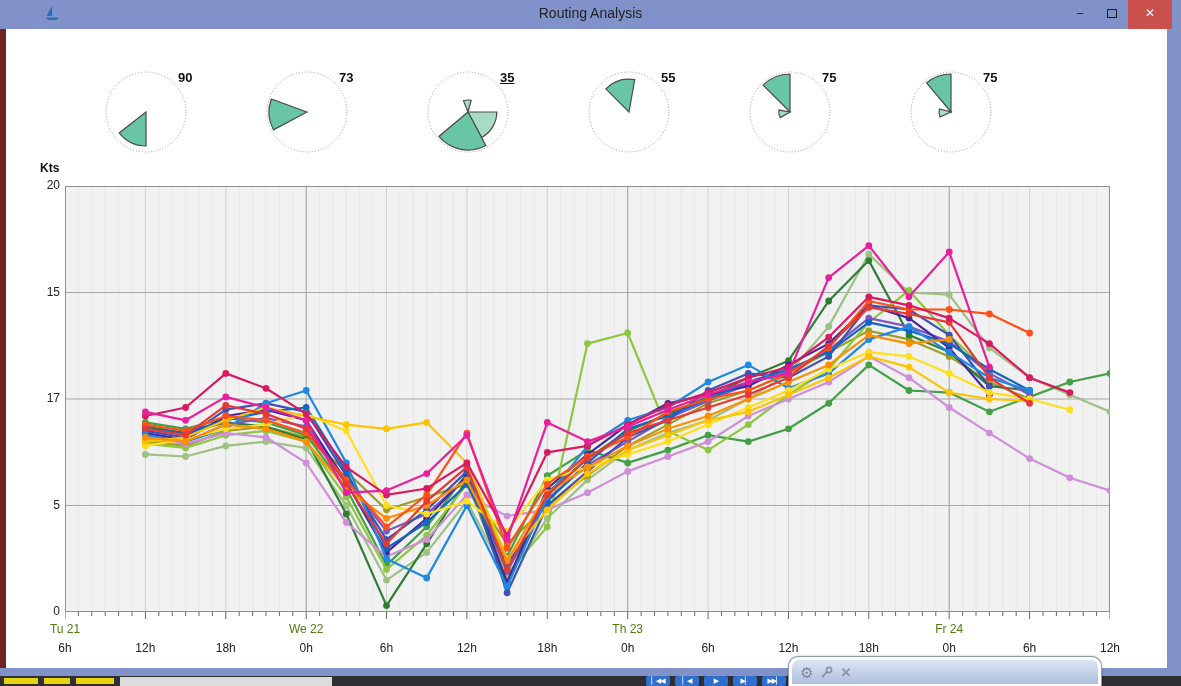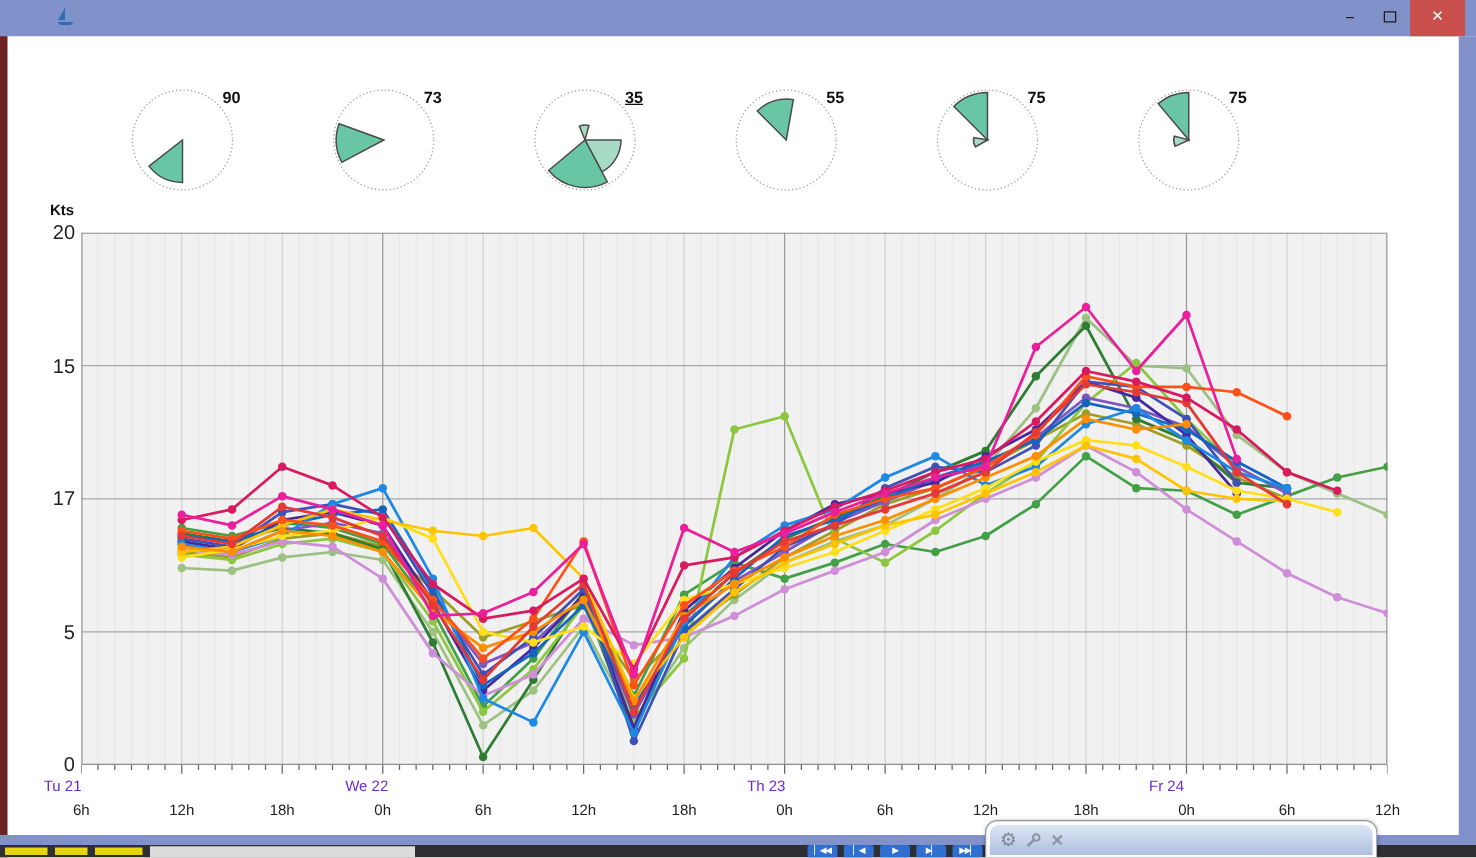--- a/index.html
+++ b/index.html
@@ -33,22 +33,22 @@
     font-size:12px; color:#111; padding:1px 7px 0 7px; white-space:nowrap; }
   .tab.active { top:0; height:20px; background:#fff; z-index:4; padding-top:3px; }
 
   
   .rose-svg { position:absolute; z-index:3; }
   .rose-value { position:absolute; z-index:3; font-size:13px; font-weight:600; color:#111; }
 
   
   .kts-label { position:absolute; left:40px; top:161px; font-size:12px; font-weight:bold; color:#111; z-index:3; }
   #chart-holder { position:absolute; left:65px; top:186px; width:1045px; height:434px; z-index:3; }
-  .ylab { position:absolute; width:34px; text-align:right; font-size:16px; color:#222; z-index:3; }
-  .day-lab { position:absolute; top:622px; width:60px; font-size:12px; color:#6d28d9; z-index:3; }
+  .ylab { position:absolute; width:34px; text-align:right; font-size:12px; color:#222; z-index:3; }
+  .day-lab { position:absolute; top:622px; width:60px; text-align:center; font-size:12px; color:#4d7c0f; z-index:3; }
   .hour-lab { position:absolute; top:641px; width:40px; text-align:center; font-size:12px; color:#222; z-index:3; }
 
   
   .notif { position:absolute; left:788px; top:656px; width:314px; height:30px; z-index:5;
     background:#fdfdfd; border:1px solid #8f9aa6; border-bottom:none; border-radius:10px 10px 0 0; box-shadow:0 0 3px rgba(0,0,0,.25); overflow:hidden; }
   .notif-header { position:absolute; left:3px; right:3px; top:3px; height:24px; border-radius:7px 7px 0 0;
     background:linear-gradient(#dce6f5,#aebfdd); display:flex; align-items:center; padding:0 8px; gap:7px; }
   .notif-text { color:#3b5fa0; font-size:14px; flex:1 1 auto; white-space:nowrap; overflow:hidden; }
   .gear { color:#7a8696; font-size:15px; line-height:1; }
   .notif-x { color:#8a95a5; font-size:13px; font-weight:bold; }
@@ -67,20 +67,21 @@
     <span class="gray-box"></span>
     <span id="media-buttons"><span class="media-btn" style="left: 646px;">▏◀◀</span><span class="media-btn" style="left: 675px;">▏◀</span><span class="media-btn" style="left: 704px;">▶</span><span class="media-btn" style="left: 733px;">▶▏</span><span class="media-btn" style="left: 762px;">▶▶▏</span></span>
   </div>
 
   <div class="titlebar">
     <svg class="app-icon" viewBox="0 0 18 18">
       <path d="M8 1 L8 11 L2.5 11 Z" fill="#2e6db4"></path>
       <path d="M9.5 3 L13.5 11 L9.5 11 Z" fill="#6aa0d8"></path>
       <path d="M2 12.5 L15 12.5 L12.5 15 L4 15 Z" fill="#2e6db4"></path>
     </svg>
+    <div class="title-text">Routing Analysis</div>
     <div class="win-btn btn-min">−</div>
     <div class="win-btn btn-max"><span class="sq"></span></div>
     <div class="win-btn btn-close">✕</div>
   </div>
   <div class="right-border"></div>
   <div class="bottom-border"></div>
 
 
   <div id="roses">
       <svg class="rose-svg" width="100" height="100" style="left: 96px; top: 62px; position: absolute;">

